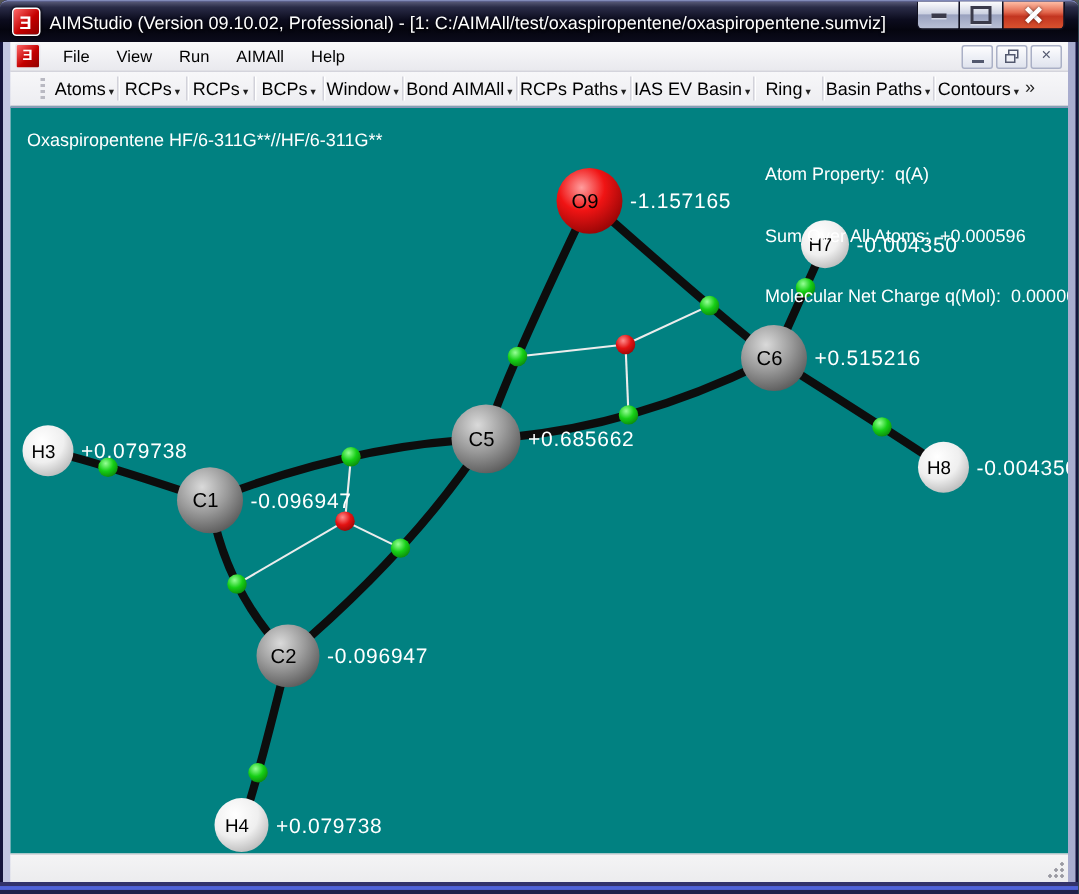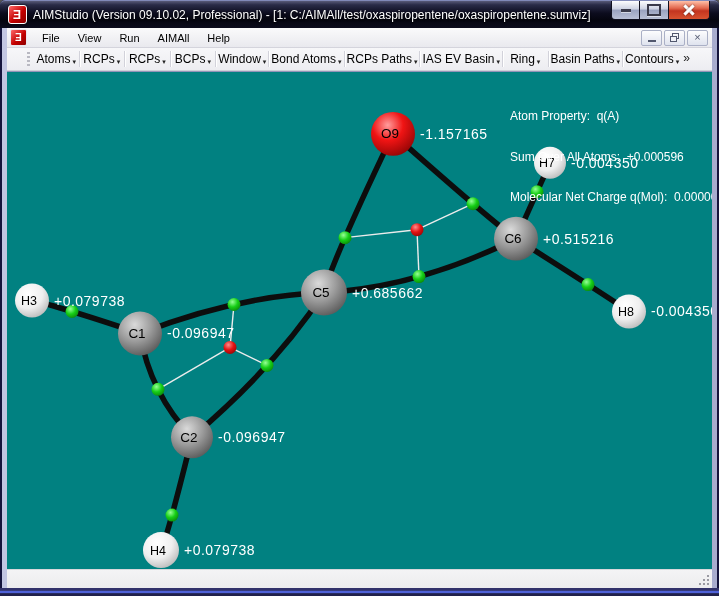--- a/index.html
+++ b/index.html
@@ -156,21 +156,21 @@
               <span>BCPs</span>
               <span class="tb-arrow">▾</span>
             </div>
           <div class="tb-sep"></div>
           <div class="tb-item">
               <span>Window</span>
               <span class="tb-arrow">▾</span>
             </div>
           <div class="tb-sep"></div>
           <div class="tb-item">
-              <span>Bond Atoms</span>
+              <span>Bond AIMAll</span>
               <span class="tb-arrow">▾</span>
             </div>
           <div class="tb-sep"></div>
           <div class="tb-item">
               <span>RCPs Paths</span>
               <span class="tb-arrow">▾</span>
             </div>
           <div class="tb-sep"></div>
           <div class="tb-item">
               <span>IAS EV Basin</span>
@@ -282,20 +282,21 @@
                 <text x="29" y="304.5" text-anchor="middle" font-size="12.5" fill="#000000" font-family="&quot;Liberation Sans&quot;,sans-serif">H3</text>
                 <text x="54" y="305" text-anchor="start" font-size="14" fill="#ffffff" letter-spacing="0.5" font-family="&quot;Liberation Sans&quot;,sans-serif">+0.079738</text>
                 <text x="137" y="337.5" text-anchor="middle" font-size="13.5" fill="#000000" font-family="&quot;Liberation Sans&quot;,sans-serif">C1</text>
                 <text x="167" y="338" text-anchor="start" font-size="14" fill="#ffffff" letter-spacing="0.5" font-family="&quot;Liberation Sans&quot;,sans-serif">-0.096947</text>
                 <text x="189" y="441.5" text-anchor="middle" font-size="13.5" fill="#000000" font-family="&quot;Liberation Sans&quot;,sans-serif">C2</text>
                 <text x="218" y="442" text-anchor="start" font-size="14" fill="#ffffff" letter-spacing="0.5" font-family="&quot;Liberation Sans&quot;,sans-serif">-0.096947</text>
                 <text x="158" y="554.5" text-anchor="middle" font-size="12.5" fill="#000000" font-family="&quot;Liberation Sans&quot;,sans-serif">H4</text>
                 <text x="184" y="555" text-anchor="start" font-size="14" fill="#ffffff" letter-spacing="0.5" font-family="&quot;Liberation Sans&quot;,sans-serif">+0.079738</text>
               </g>
           </svg>
+          <div class="vp-caption">Oxaspiropentene HF/6-311G**//HF/6-311G**</div>
           <div class="vp-info">
             <div>Atom Property:  q(A)</div>
             <div>Sum Over All Atoms:  +0.000596</div>
             <div>Molecular Net Charge q(Mol):  0.000000</div>
           </div>
         </div>
 
         <div class="statusbar">
           <div class="resize-grip"></div>
         </div>

